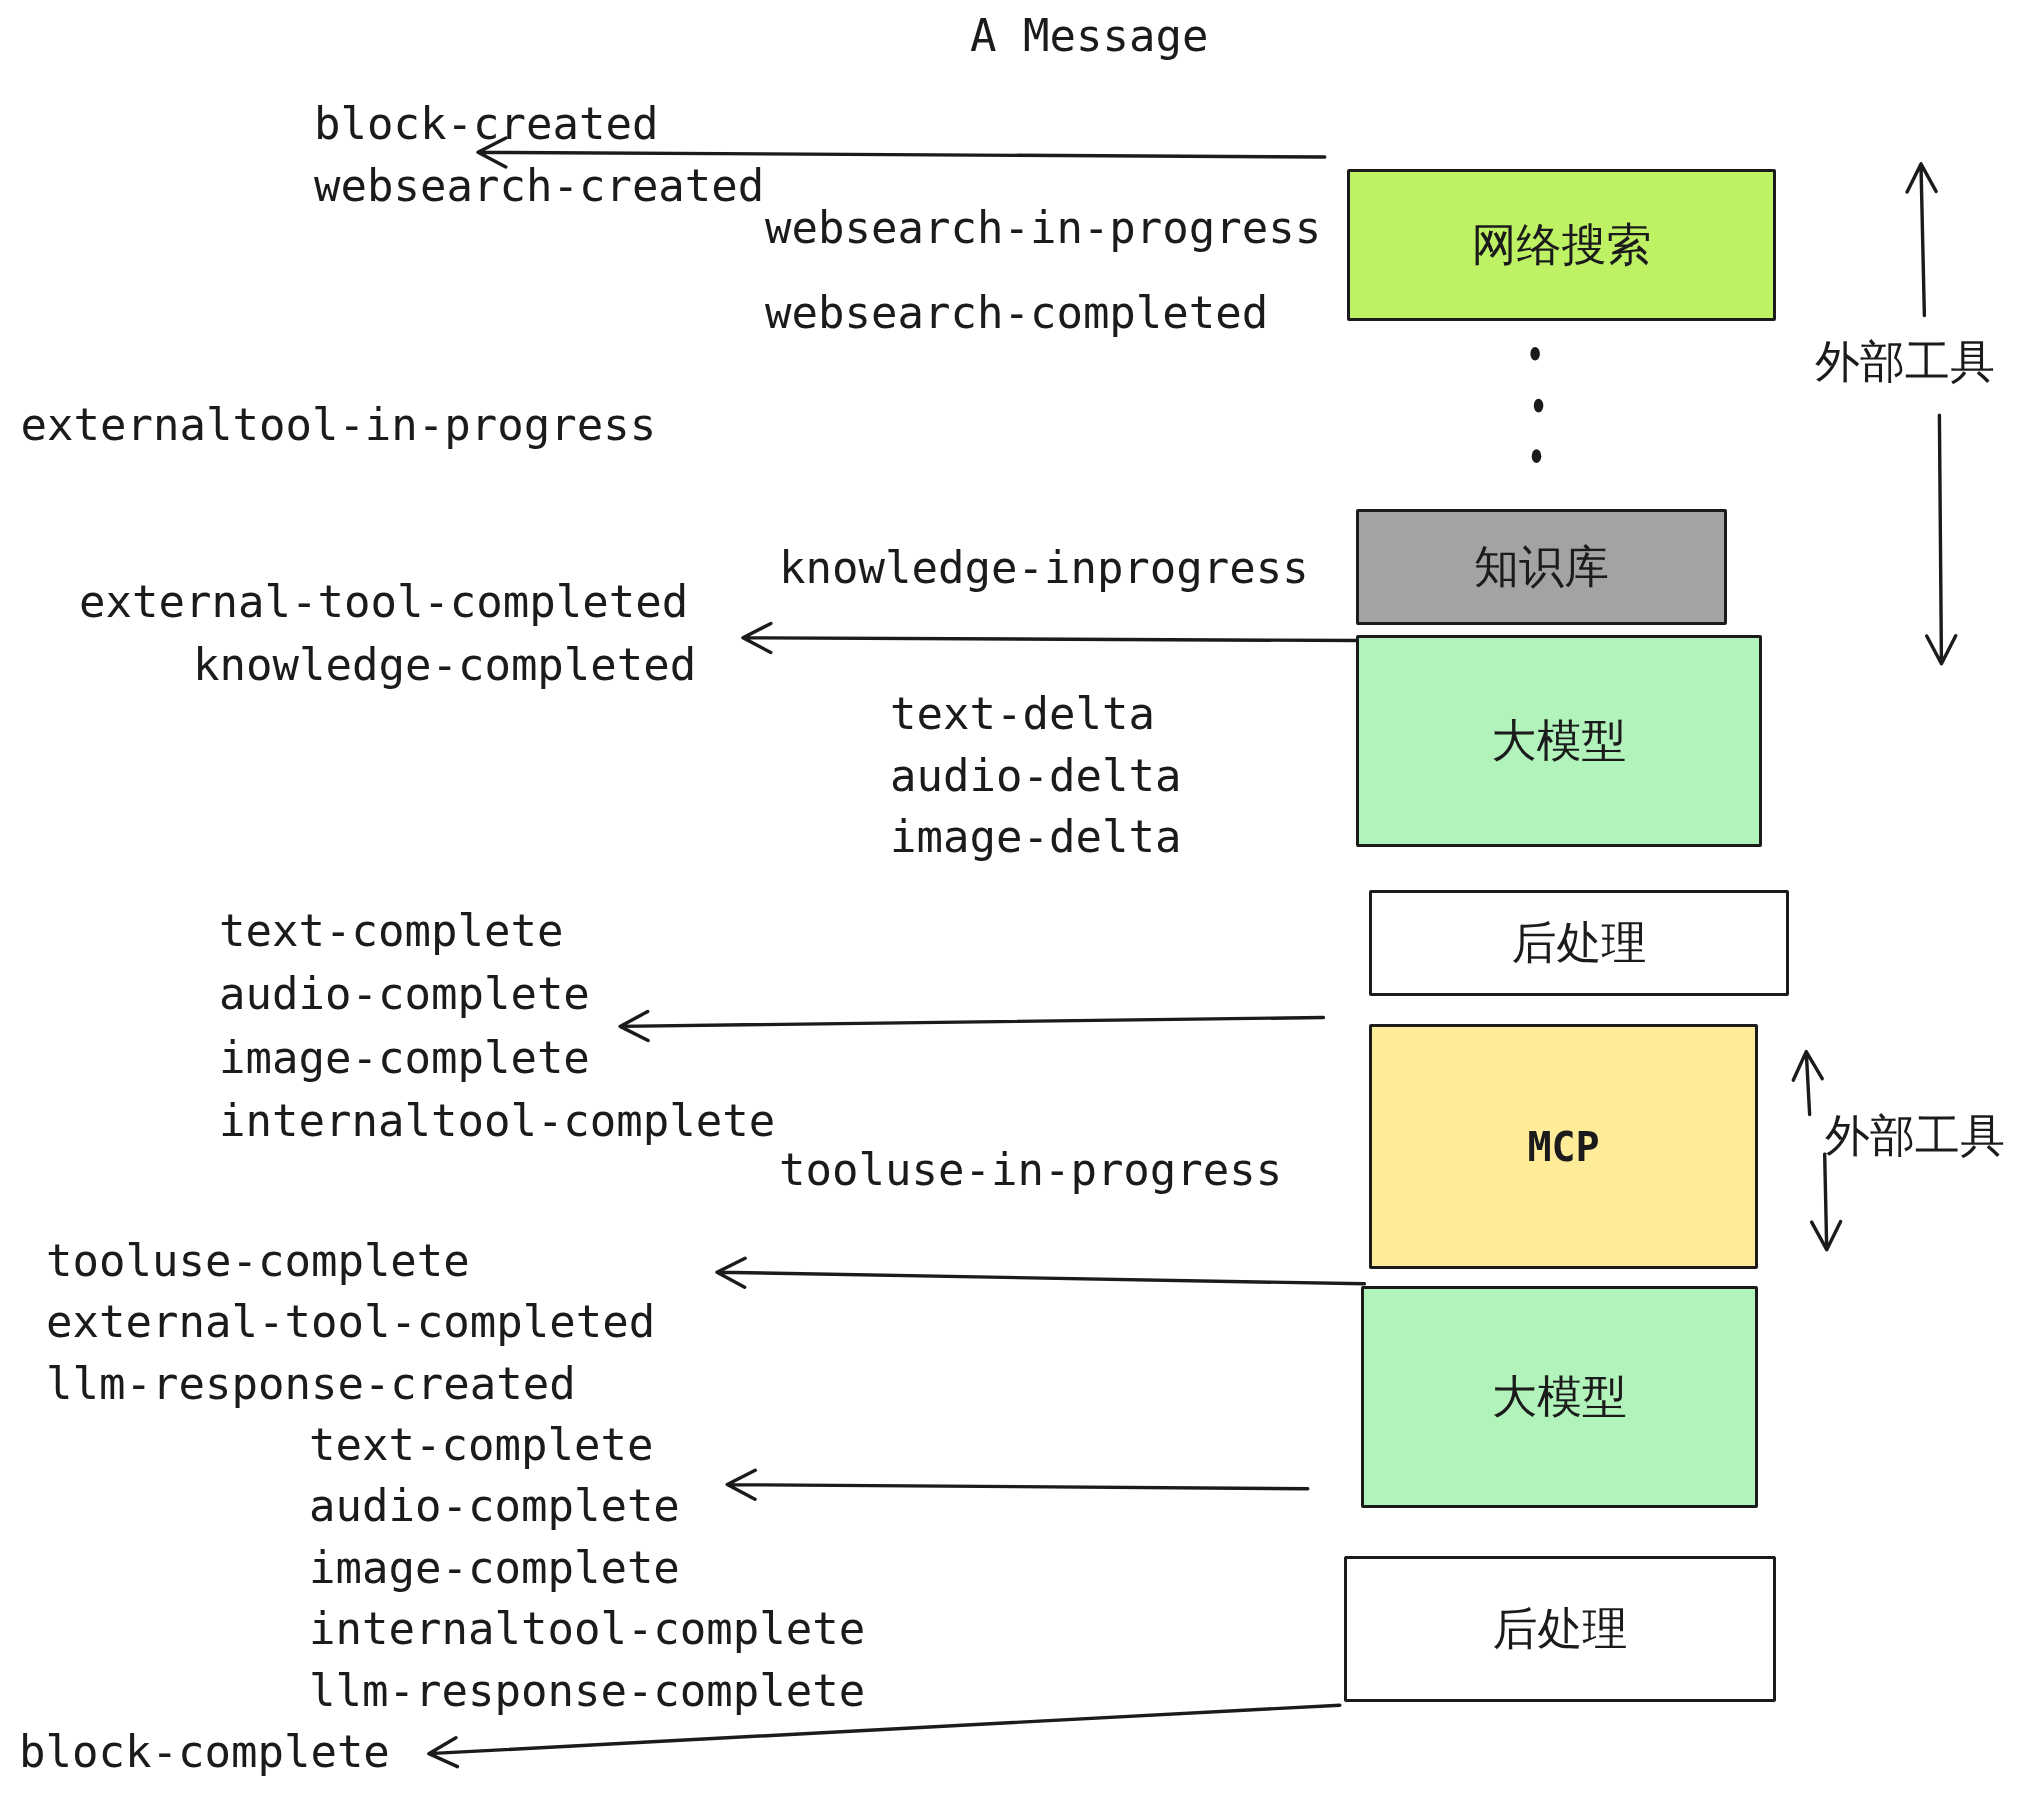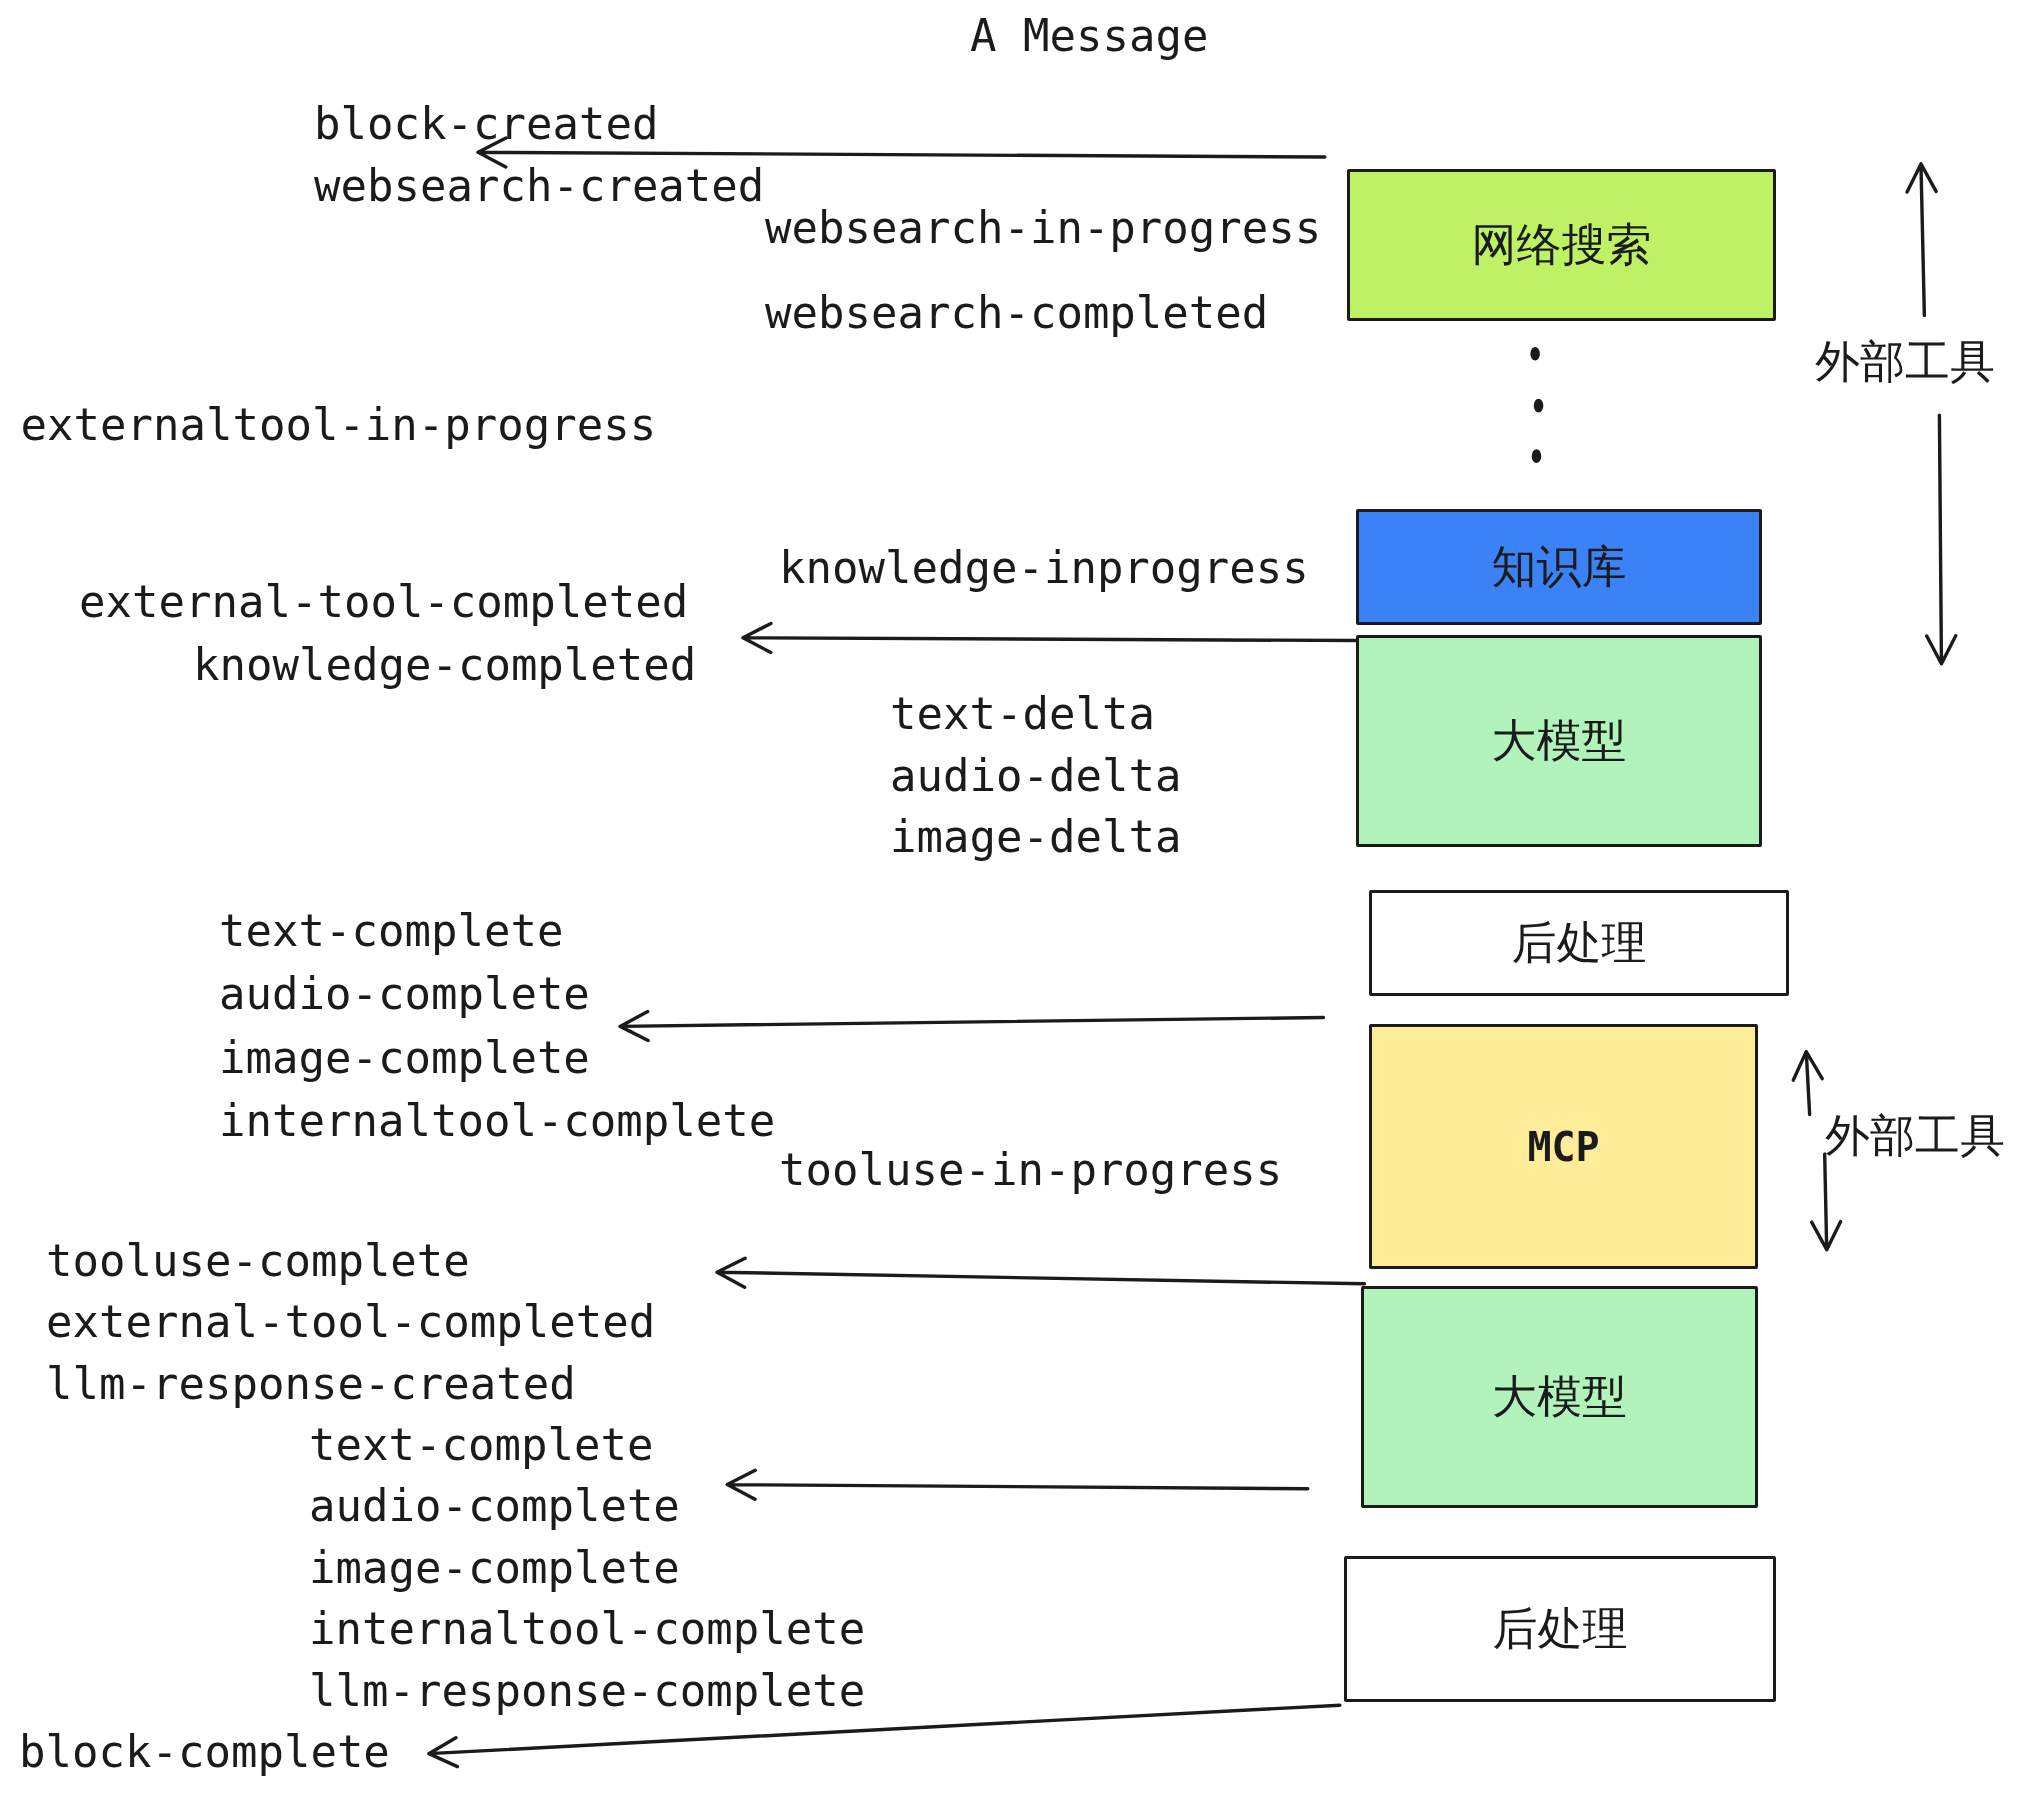--- a/index.html
+++ b/index.html
@@ -76,21 +76,21 @@
       <path d="M 2650 1632 L 2645 1540 M 2626.0036791318707 1581.8943885678627 L 2645 1540 L 2668.4247601942016 1579.5888950318665" fill="none" stroke="#1b1b1b" stroke-width="5" stroke-linecap="round" stroke-linejoin="round"></path>
       <path d="M 2672 1690 L 2675 1830 M 2695.3628439020003 1788.752520219742 L 2675 1830 L 2652.8889103014176 1789.6626759397548" fill="none" stroke="#1b1b1b" stroke-width="5" stroke-linecap="round" stroke-linejoin="round"></path>
       <ellipse cx="2248" cy="518" rx="7" ry="10" fill="#1b1b1b"></ellipse>
       <ellipse cx="2253" cy="594" rx="7" ry="10" fill="#1b1b1b"></ellipse>
       <ellipse cx="2250" cy="668" rx="7" ry="10" fill="#1b1b1b"></ellipse>
     </svg>
   <div class="page-title" style="left:970px;top:9.6px">A Message</div>
 <div class="node-box" style="left: 1347px; top: 169px; width: 429px; height: 152px; background: #bef264;">
     <span class="box-label">网络搜索</span>
   </div>
-    <div class="node-box" style="left: 1356px; top: 509px; width: 406px; height: 116px; background: #3b82f6;">
+    <div class="node-box" style="left: 1356px; top: 509px; width: 371px; height: 116px; background: #a3a3a3;">
     <span class="box-label">知识库</span>
   </div>
     <div class="node-box" style="left: 1356px; top: 635px; width: 406px; height: 212px; background: rgb(178, 242, 187);">
     <span class="box-label">大模型</span>
   </div>
     <div class="node-box" style="left: 1369px; top: 890px; width: 420px; height: 106px; background: rgb(255, 255, 255);">
     <span class="box-label">后处理</span>
   </div>
     <div class="node-box mono-label" style="left: 1369px; top: 1024px; width: 389px; height: 245px; background: rgb(255, 236, 153);">
     <span class="box-label">MCP</span>

